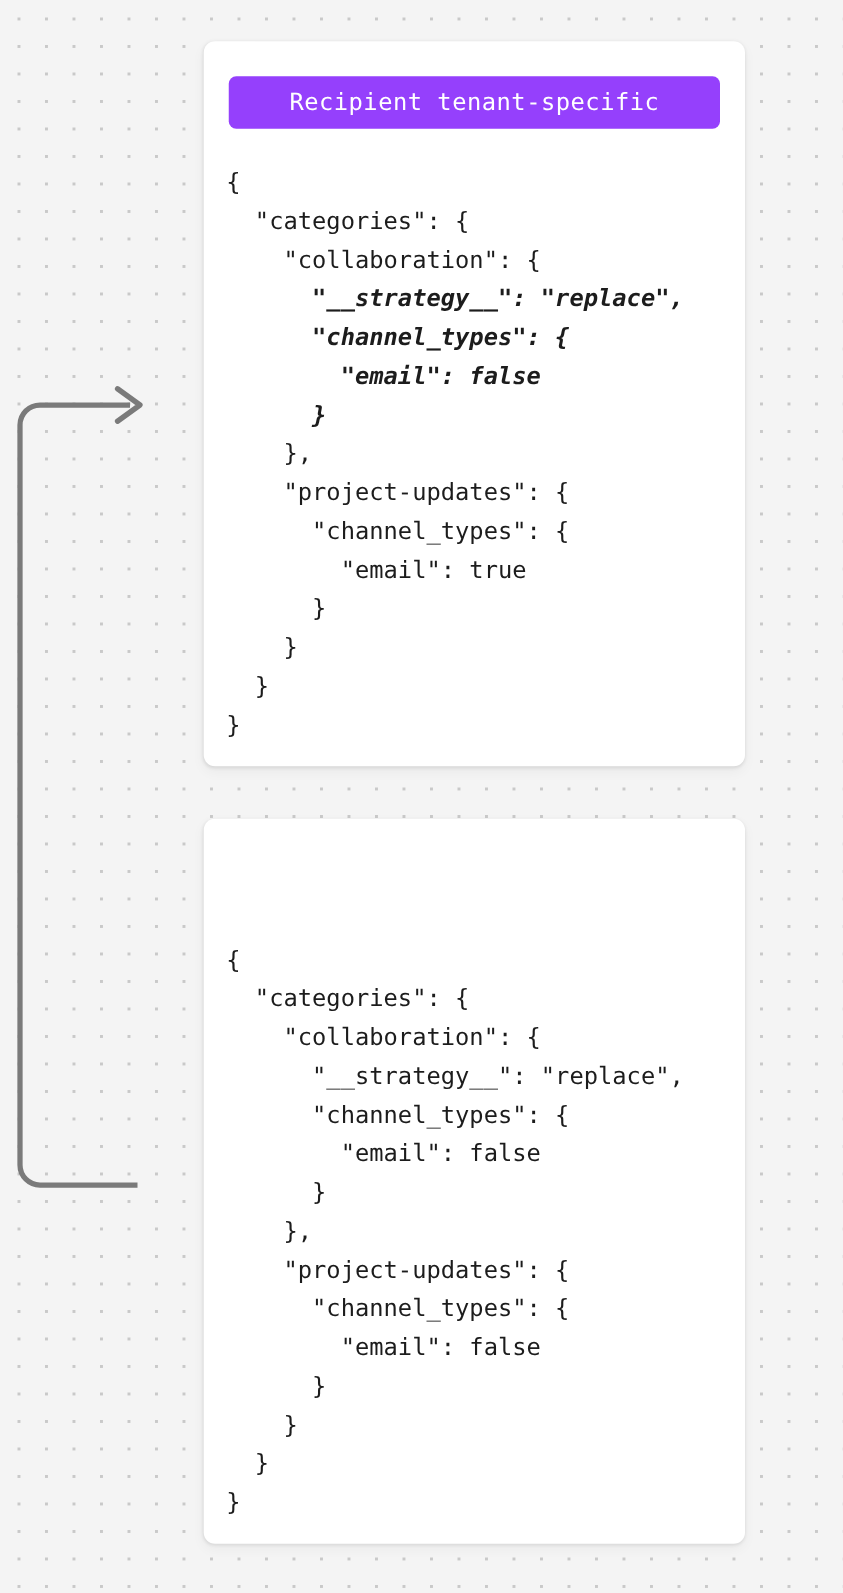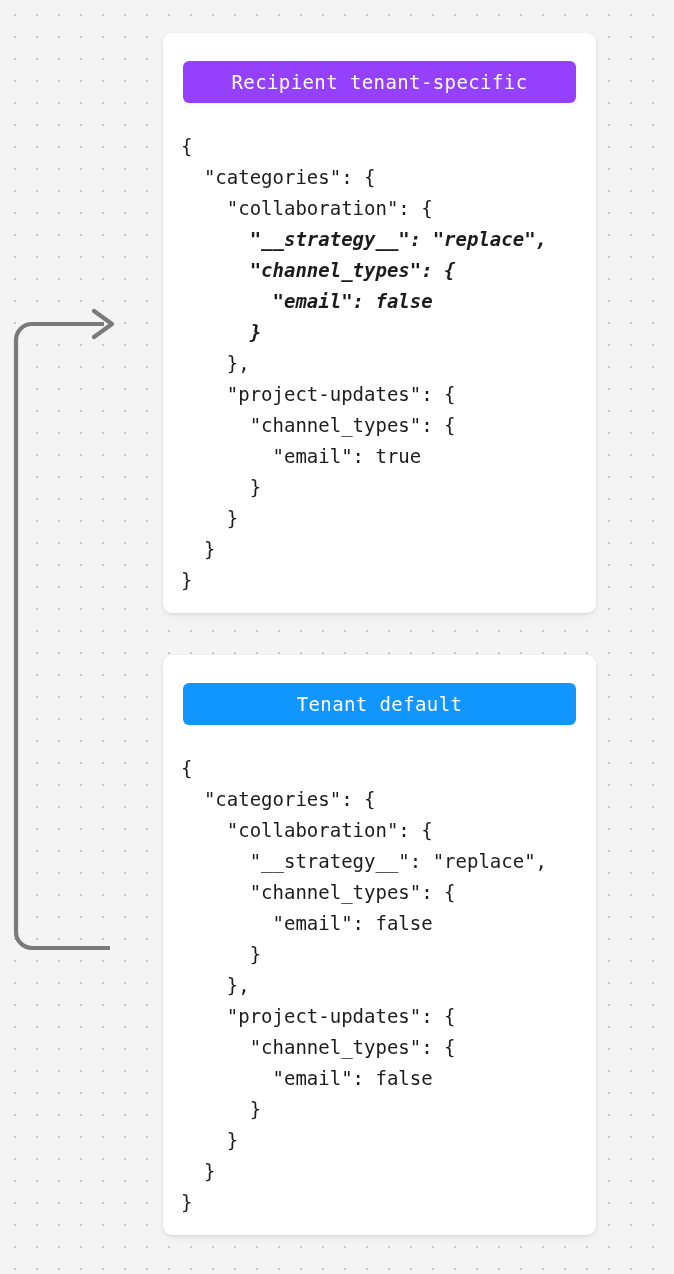--- a/index.html
+++ b/index.html
@@ -95,15 +95,14 @@
   <path d="M 110 948 L 32 948 A 16 16 0 0 1 16 932 L 16 340 A 16 16 0 0 1 32 324 L 104 324" fill="none" stroke="#7a7a7a" stroke-width="4.2" stroke-linecap="butt" stroke-linejoin="round"></path>
   <path d="M 94 311 L 112 324 L 94 337" fill="none" stroke="#7a7a7a" stroke-width="4.2" stroke-linecap="round" stroke-linejoin="round"></path>
 </svg>
 
 <div class="card card-recipient">
   <div class="card-header header-purple" style="background: rgb(149, 64, 252);">Recipient tenant-specific</div>
   <div class="code-block"><span class="code-line">{</span><span class="code-line">  "categories": {</span><span class="code-line">    "collaboration": {</span><span class="code-line em">      "__strategy__": "replace",</span><span class="code-line em">      "channel_types": {</span><span class="code-line em">        "email": false</span><span class="code-line em">      }</span><span class="code-line">    },</span><span class="code-line">    "project-updates": {</span><span class="code-line">      "channel_types": {</span><span class="code-line">        "email": true</span><span class="code-line">      }</span><span class="code-line">    }</span><span class="code-line">  }</span><span class="code-line">}</span></div>
 </div>
 
 <div class="card card-tenant">
-  <div class="card-header header-blue" style="background: rgb(17, 149, 255);">Tenant default</div>
   <div class="code-block"><span class="code-line">{</span><span class="code-line">  "categories": {</span><span class="code-line">    "collaboration": {</span><span class="code-line">      "__strategy__": "replace",</span><span class="code-line">      "channel_types": {</span><span class="code-line">        "email": false</span><span class="code-line">      }</span><span class="code-line">    },</span><span class="code-line">    "project-updates": {</span><span class="code-line">      "channel_types": {</span><span class="code-line">        "email": false</span><span class="code-line">      }</span><span class="code-line">    }</span><span class="code-line">  }</span><span class="code-line">}</span></div>
 </div>
 
 </body></html>

